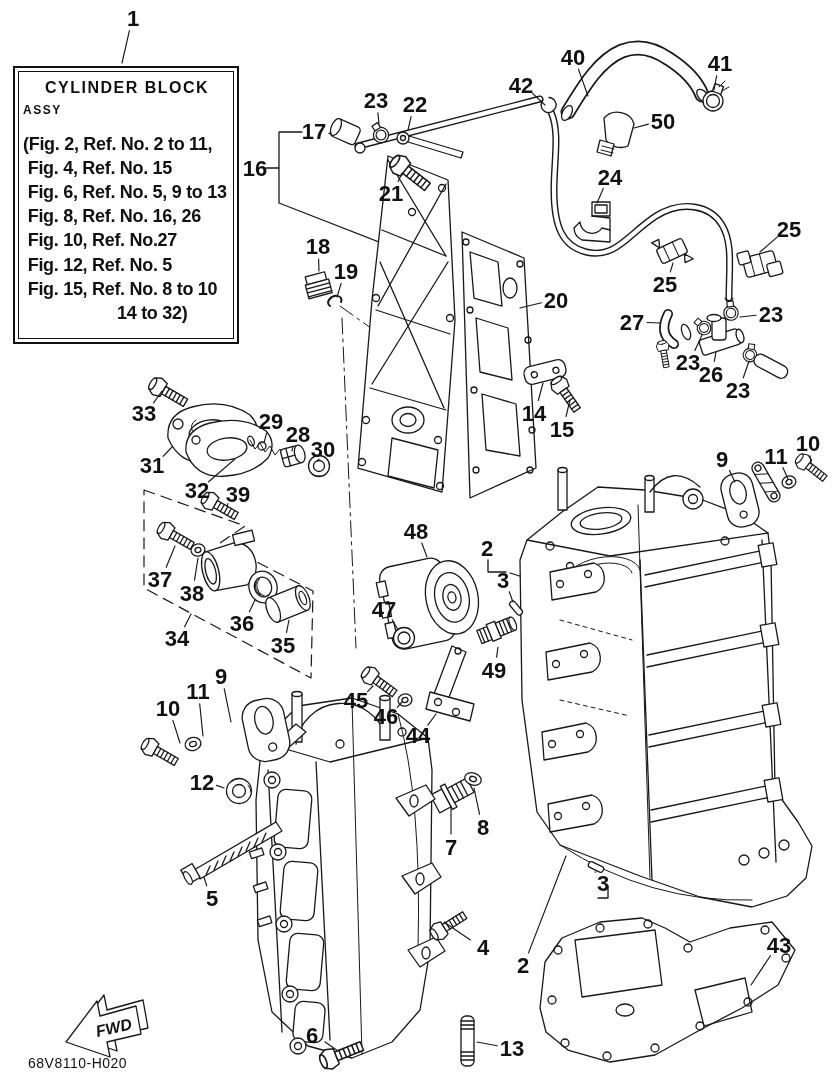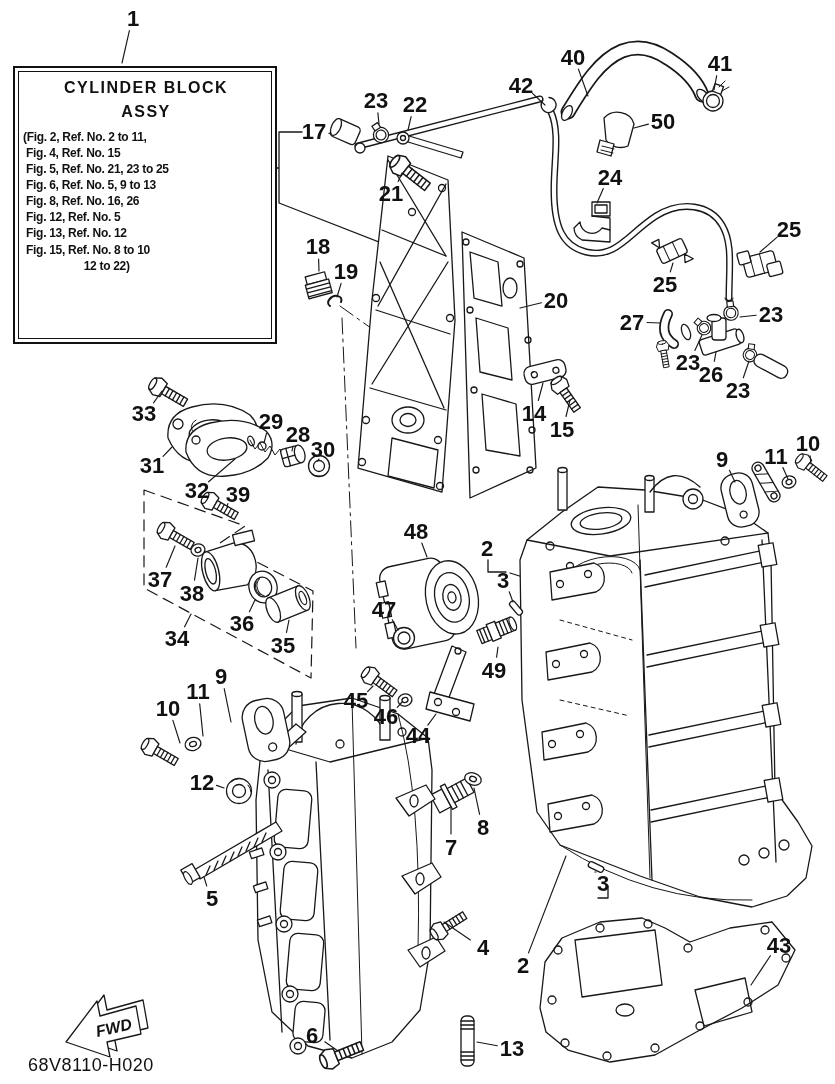--- a/index.html
+++ b/index.html
@@ -19,30 +19,30 @@
   #diagram .tubeO{stroke-width:7;}
   #diagram .tubeI{stroke-width:4.2;stroke:#fff;}
   #diagram .elbO{stroke-width:10;}
   #diagram .elbI{stroke-width:6.6;stroke:#fff;}
   #diagram text{stroke:none;}
   #diagram .callout{fill:#111;font-family:"Liberation Sans",sans-serif;font-size:22px;font-weight:700;
         text-anchor:middle;}
   #diagram .leader{stroke-width:1.15;}
   #diagram .fwdtext{fill:#111;font-size:16px;font-weight:700;font-style:italic;text-anchor:middle;}
   
-  #info-box{position:absolute;left:13px;top:66px;width:264px;height:278px;border:2.5px solid #111;
+  #info-box{position:absolute;left:13px;top:66px;width:226px;height:278px;border:2.5px solid #111;
         box-sizing:border-box;background:#fff;}
   #info-box .inner{position:absolute;left:3px;top:3px;right:3px;bottom:3px;border:1.5px solid #111;
         padding:6px 2px 0 4px;box-sizing:border-box;}
   #info-box .title{font-size:16px;font-weight:700;text-align:center;letter-spacing:1.5px;line-height:1.25;}
-  #info-box .subtitle{font-size:16px;font-weight:700;text-align:center;letter-spacing:1.5px;
-        margin:5px 0 8px 0;}
-  #info-box .ref-line{font-size:12px;font-weight:700;line-height:1.34;white-space:pre;
+  #info-box .subtitle{font-size:12px;font-weight:700;letter-spacing:1.5px;
+        margin:5px 0 15px 0;}
+  #info-box .ref-line{font-size:18px;font-weight:700;line-height:1.34;white-space:pre;
         letter-spacing:-0.3px;}
-  #drawing-code{position:absolute;left:28px;top:1055px;font-size:18px;font-weight:500;
+  #drawing-code{position:absolute;left:28px;top:1055px;font-size:14px;font-weight:500;
         letter-spacing:0.5px;}
 </style>
 </head>
 <body>
 
 <div id="page">
 
 <svg id="diagram" width="835" height="1084" viewBox="0 0 835 1084" xmlns="http://www.w3.org/2000/svg">
 
   <defs>
@@ -661,26 +661,25 @@
       </g>
 </svg>
 
 <div id="info-box">
   <div class="inner">
     <div class="title">CYLINDER BLOCK</div>
     <div class="subtitle">ASSY</div>
     <div id="ref-lines">
           <div class="ref-line">(Fig. 2, Ref. No. 2 to 11,</div>
           <div class="ref-line"> Fig. 4, Ref. No. 15</div>
-          <div class="ref-line"> Fig. 5, Ref. No. 21, 23 to 25</div>
           <div class="ref-line"> Fig. 6, Ref. No. 5, 9 to 13</div>
           <div class="ref-line"> Fig. 8, Ref. No. 16, 26</div>
+          <div class="ref-line"> Fig. 10, Ref. No.27</div>
           <div class="ref-line"> Fig. 12, Ref. No. 5</div>
-          <div class="ref-line"> Fig. 13, Ref. No. 12</div>
           <div class="ref-line"> Fig. 15, Ref. No. 8 to 10</div>
-          <div class="ref-line">                    12 to 22)</div>
+          <div class="ref-line">                    14 to 32)</div>
         </div>
   </div>
 </div>
 
 <div id="drawing-code">68V8110-H020</div>
 
 </div>
 
 </body></html>

